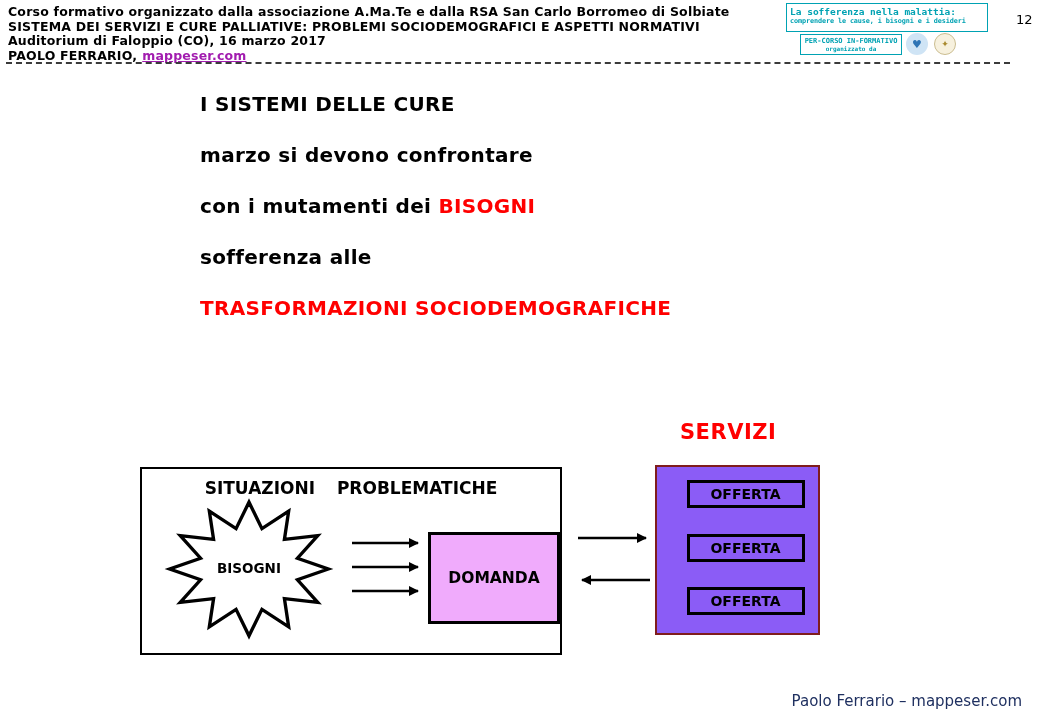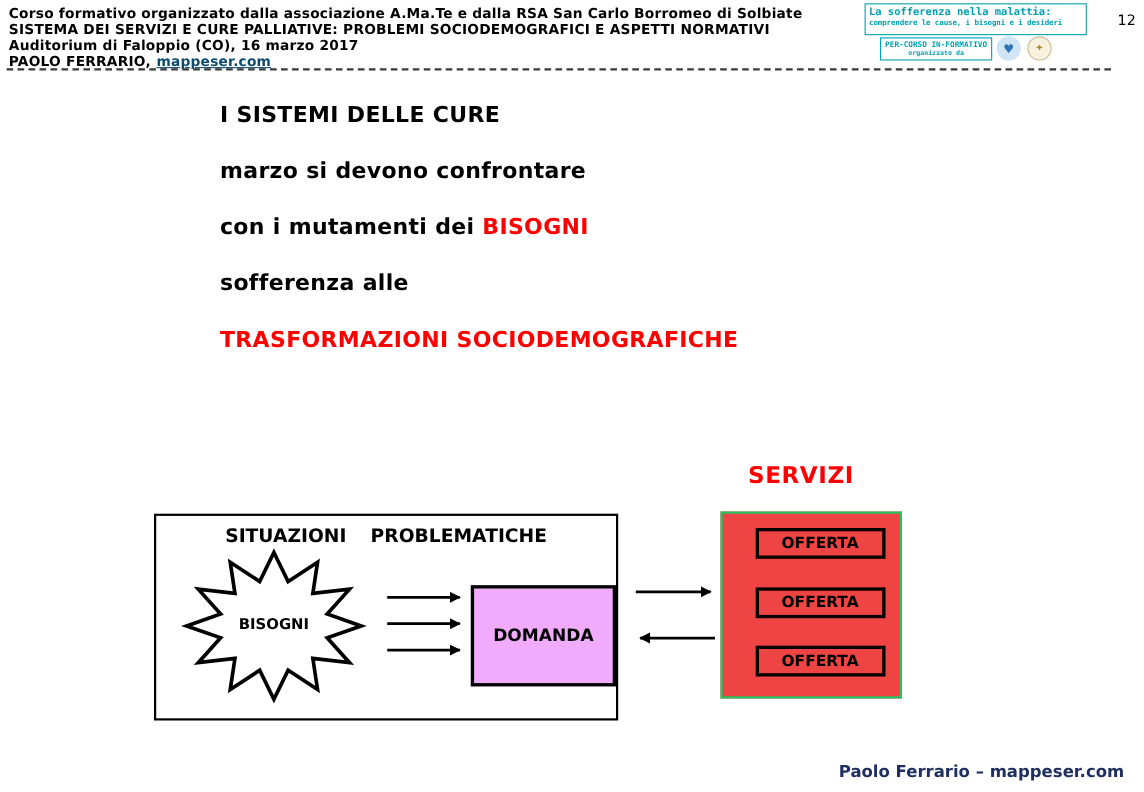--- a/index.html
+++ b/index.html
@@ -2,21 +2,21 @@
 <html><head>
 <meta charset="utf-8">
 <style>
   * { margin:0; padding:0; box-sizing:border-box; }
   html,body { width:1040px; height:720px; }
   body { position:relative; background:#fff; overflow:hidden;
          font-family:"DejaVu Sans","Liberation Sans",sans-serif; color:#000; }
 
   .header { position:absolute; left:8px; top:5px; font-weight:bold;
             font-size:12.5px; line-height:14.5px; letter-spacing:.2px; }
-  .teal-link { color:#0c4a6e; text-decoration:underline; margin-left:5px; cursor:pointer; font-weight:bold; }
+  .teal-link { color:#a21caf; text-decoration:underline; margin-left:5px; cursor:pointer; font-weight:bold; }
   .divider { position:absolute; left:6px; top:62px; width:1004px; border-top:2px dashed #3a3a3a; }
   .page-num { position:absolute; left:1016px; top:12px; font-size:13px; }
 
   .logo-box1 { position:absolute; left:786px; top:3px; width:202px; height:29px;
                border:1px solid #00A2B3; padding:2px 3px; color:#00A2B3;
                font-family:"DejaVu Sans Mono","Liberation Mono",monospace; font-weight:bold; }
   .logo-l1 { font-size:9.5px; line-height:11px; white-space:nowrap; }
   .logo-l2 { font-size:6.8px; line-height:9px; white-space:nowrap; letter-spacing:-.1px; }
   .logo-box2 { position:absolute; left:800px; top:34px; width:102px; height:21px;
                border:1px solid #00A2B3; color:#00A2B3; text-align:center; padding-top:2px;
@@ -43,27 +43,27 @@
   .star-svg { position:absolute; left:160px; top:498px; width:178px; height:142px; }
   .star-label { position:absolute; left:189px; top:560px; width:120px; text-align:center;
                 font-size:13.5px; font-weight:bold; }
   .domanda-box { position:absolute; left:428px; top:532px; width:132px; height:92px;
                  border:3px solid #000; background:#f0abfc; display:flex;
                  align-items:center; justify-content:center; font-size:15.5px; font-weight:bold; }
   .arrows-svg { position:absolute; left:340px; top:525px; width:320px; height:80px; pointer-events:none; }
   .arrows-svg line { stroke:#000; stroke-width:2.5; }
 
   .offerta-container { position:absolute; left:655px; top:465px; width:165px; height:170px;
-                       border:2px solid #22c55e; background:#ef4444; display:flex; flex-direction:column;
+                       border:2px solid #7f1d1d; background:#8b5cf6; display:flex; flex-direction:column;
                        align-items:center; justify-content:space-between; padding:13px 0 18px 16px; }
   .offerta-box { width:118px; height:28px; border:3px solid #000; display:flex;
                  align-items:center; justify-content:center; font-size:14px; font-weight:bold; }
 
   .footer-credit { position:absolute; right:18px; top:692px; font-size:15px;
-                   font-weight:bold; color:#1F3060; }
+                   font-weight:normal; color:#1F3060; }
 </style>
 </head>
 <body>
 
 <div class="header">
   <div>Corso formativo organizzato dalla associazione A.Ma.Te e dalla RSA San Carlo Borromeo di Solbiate</div>
   <div>SISTEMA DEI SERVIZI E CURE PALLIATIVE: PROBLEMI SOCIODEMOGRAFICI E ASPETTI NORMATIVI</div>
   <div>Auditorium di Faloppio (CO), 16 marzo 2017</div>
   <div><span>PAOLO FERRARIO,</span><a class="teal-link">mappeser.com</a></div>
 </div>

